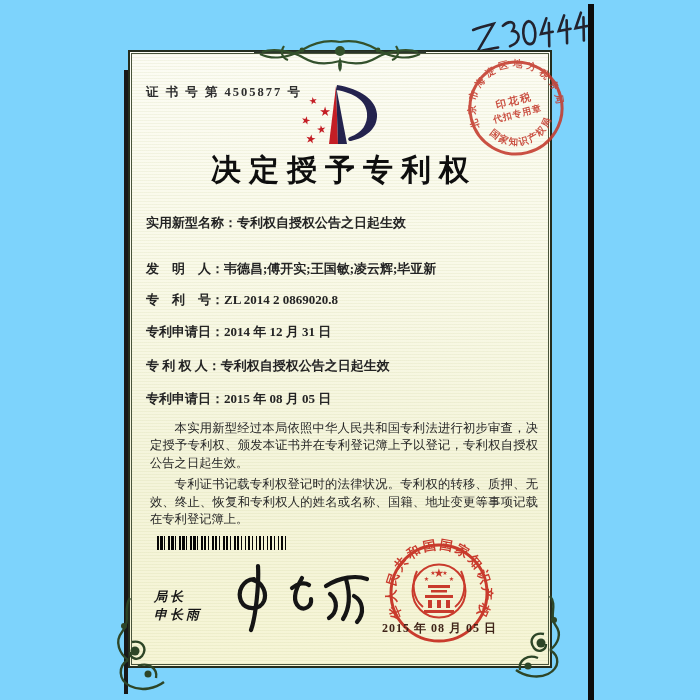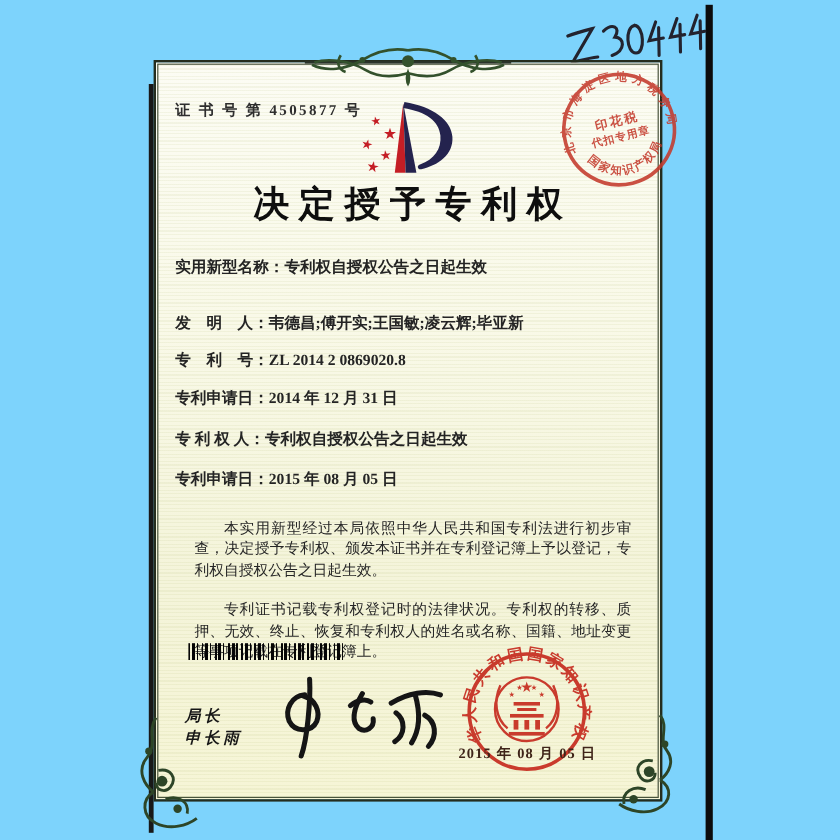--- a/index.html
+++ b/index.html
@@ -15,21 +15,21 @@
   .sheet-inner{position:absolute;inset:1px;border:1px solid #49543c;
          background:repeating-linear-gradient(0deg,rgba(165,175,95,0.10) 0 1px,transparent 1px 3px);}
   
   .cert-no{position:absolute;left:146px;top:84px;font-size:12.5px;letter-spacing:2px;color:#2e2e2e;font-weight:600;}
   .title{position:absolute;left:128px;top:150px;width:424px;text-align:center;font-size:30px;
          font-weight:700;letter-spacing:8px;text-indent:8px;color:#0e0e0e;}
   .field{position:absolute;left:146px;width:396px;font-size:13px;font-weight:600;color:#242424;white-space:nowrap;}
   .f1{top:214px}.f2{top:260px}.f3{top:291px}.f4{top:323px}.f5{top:357px}.f6{top:390px}
   .body-text{position:absolute;left:146px;top:416px;width:396px;font-size:12.3px;line-height:17.4px;
          text-align:justify;color:#262626;}
-  .body-text p{margin:16px;text-indent:2em;}
+  .body-text p{margin:4px;text-indent:2em;}
   .barcode{position:absolute;left:157px;top:536px;width:130px;height:14px;
          background:repeating-linear-gradient(90deg,#050505 0 1.5px,transparent 1.5px 3px,
            #050505 3px 5.5px,transparent 5.5px 7px,#050505 7px 8px,transparent 8px 11px);}
   .signer{position:absolute;left:154px;top:588px;font-family:"Liberation Sans","DejaVu Sans",sans-serif;
          font-size:13px;font-weight:700;letter-spacing:3px;line-height:18px;color:#161616;font-style:italic;}
   .seal-date{position:absolute;left:382px;top:620px;width:115px;text-align:center;font-size:12px;
          font-weight:700;letter-spacing:1px;color:#3f2419;}
   .page-footer{position:absolute;left:128px;top:646px;width:424px;text-align:center;font-size:11.5px;
          letter-spacing:2px;color:#222;}
   svg{position:absolute;overflow:visible;}

